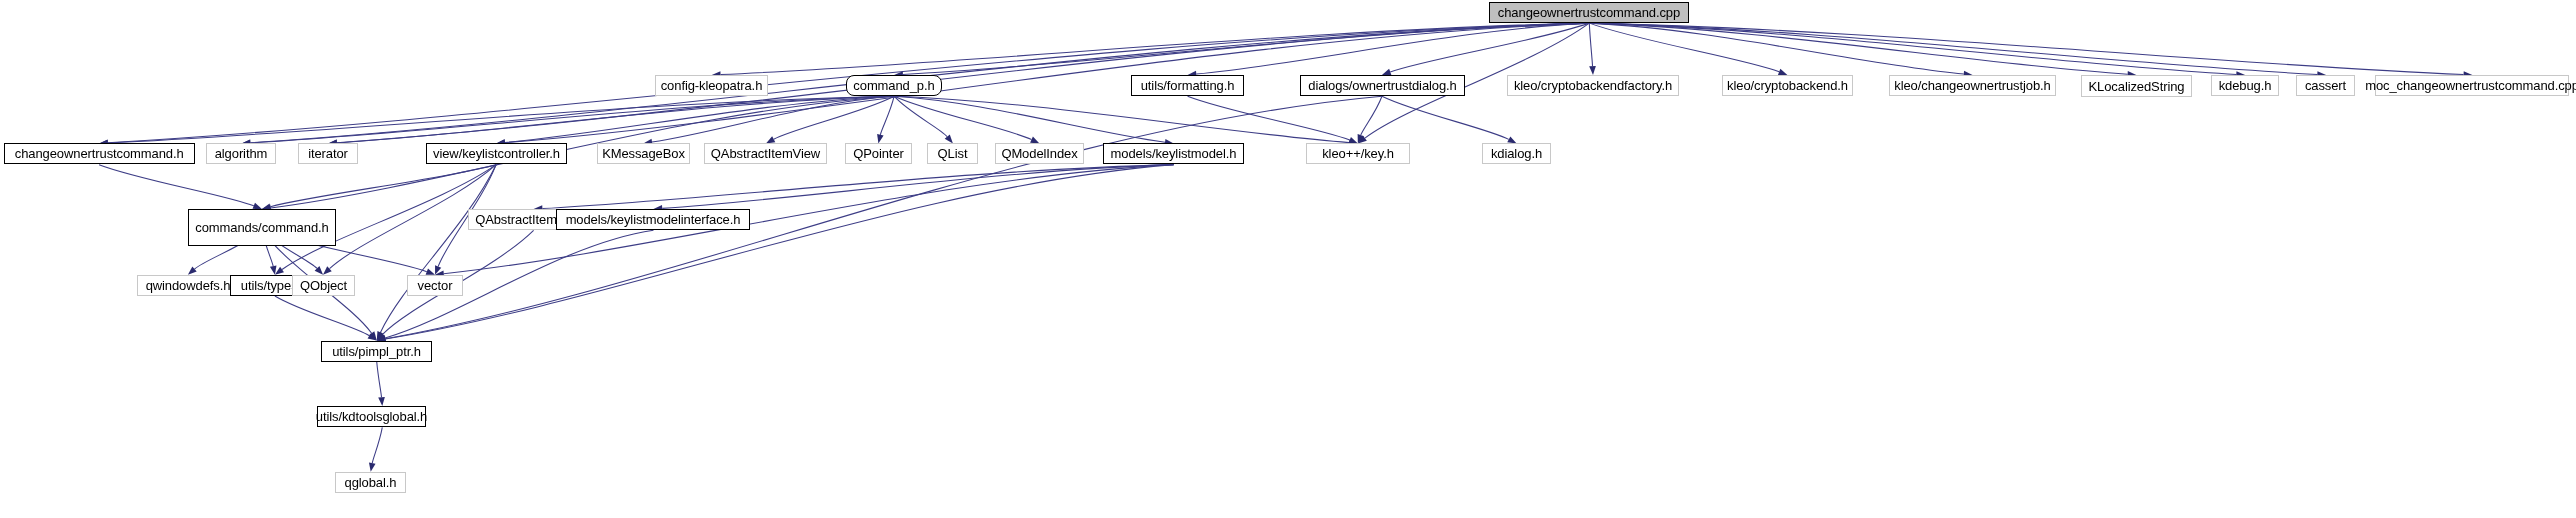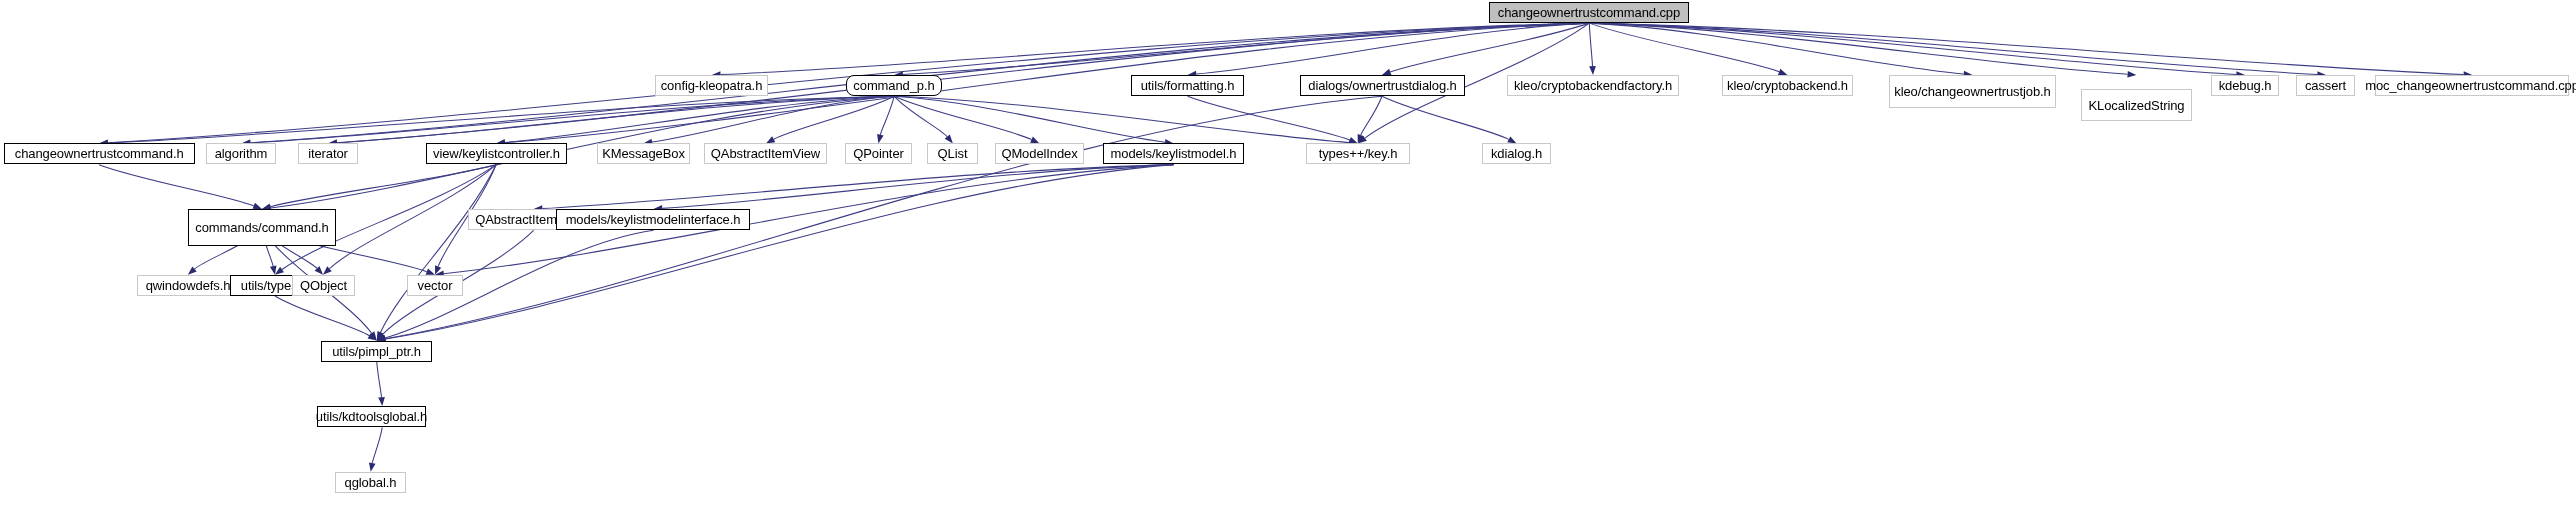--- a/index.html
+++ b/index.html
@@ -164,36 +164,36 @@
       <polygon class="edge-head" points="400.5,510.0 398.6,500.0 405.7,501.3"></polygon>
     </svg>
   <div id="node-layer">
       <div class="node-box root" style="left: 1489px; top: 1.9px; width: 200px; height: 21px;">changeownertrustcommand.cpp</div>
       <div class="node-box" style="left: 655px; top: 75px; width: 113px; height: 21px;">config-kleopatra.h</div>
       <div class="node-box emph" style="left: 846px; top: 75px; width: 96px; height: 21px; border-radius: 8px;">command_p.h</div>
       <div class="node-box emph" style="left: 1131px; top: 75px; width: 113px; height: 21px;">utils/formatting.h</div>
       <div class="node-box emph" style="left: 1300px; top: 75px; width: 165px; height: 21px;">dialogs/ownertrustdialog.h</div>
       <div class="node-box" style="left: 1507px; top: 75px; width: 172px; height: 21px;">kleo/cryptobackendfactory.h</div>
       <div class="node-box" style="left: 1722px; top: 75px; width: 131px; height: 21px;">kleo/cryptobackend.h</div>
-      <div class="node-box" style="left: 1889px; top: 75px; width: 167px; height: 33px;">kleo/changeownertrustjob.h</div>
-      <div class="node-box" style="left: 2081px; top: 89px; width: 111px; height: 32px;">KLocalizedString</div>
+      <div class="node-box" style="left: 1889px; top: 75px; width: 167px; height: 21px;">kleo/changeownertrustjob.h</div>
+      <div class="node-box" style="left: 2081px; top: 75px; width: 111px; height: 22px;">KLocalizedString</div>
       <div class="node-box" style="left: 2211px; top: 75px; width: 68px; height: 21px;">kdebug.h</div>
       <div class="node-box" style="left: 2296px; top: 75px; width: 59px; height: 21px;">cassert</div>
       <div class="node-box" style="left: 2375px; top: 75px; width: 194px; height: 21px;">moc_changeownertrustcommand.cpp</div>
       <div class="node-box emph" style="left: 3.7px; top: 143px; width: 191px; height: 21px;">changeownertrustcommand.h</div>
       <div class="node-box" style="left: 206px; top: 143px; width: 70px; height: 21px;">algorithm</div>
       <div class="node-box" style="left: 298px; top: 143px; width: 60px; height: 21px; text-align: center;">iterator</div>
       <div class="node-box emph" style="left: 426px; top: 143px; width: 141px; height: 21px;">view/keylistcontroller.h</div>
       <div class="node-box" style="left: 597px; top: 143px; width: 93px; height: 21px;">KMessageBox</div>
       <div class="node-box" style="left: 704px; top: 143px; width: 123px; height: 21px;">QAbstractItemView</div>
       <div class="node-box" style="left: 845px; top: 143px; width: 67px; height: 21px;">QPointer</div>
       <div class="node-box" style="left: 927px; top: 143px; width: 51px; height: 21px;">QList</div>
       <div class="node-box" style="left: 995px; top: 143px; width: 89px; height: 21px;">QModelIndex</div>
       <div class="node-box emph" style="left: 1103px; top: 143px; width: 141px; height: 21px;">models/keylistmodel.h</div>
-      <div class="node-box" style="left: 1306px; top: 143px; width: 104px; height: 21px;">types++/key.h</div>
+      <div class="node-box" style="left: 1306px; top: 143px; width: 104px; height: 21px;">kleo++/key.h</div>
       <div class="node-box" style="left: 1482px; top: 143px; width: 69px; height: 21px;">kdialog.h</div>
       <div class="node-box emph" style="left: 188px; top: 209px; width: 148px; height: 37px; text-align: right;">commands/command.h</div>
       <div class="node-box" style="left: 468px; top: 209px; width: 131px; height: 21px;">QAbstractItemModel</div>
       <div class="node-box emph" style="left: 556px; top: 209px; width: 194px; height: 21px;">models/keylistmodelinterface.h</div>
       <div class="node-box" style="left: 137px; top: 275px; width: 102px; height: 21px;">qwindowdefs.h</div>
       <div class="node-box emph" style="left: 230px; top: 275px; width: 89px; height: 21px;">utils/types.h</div>
       <div class="node-box" style="left: 292px; top: 275px; width: 63px; height: 21px;">QObject</div>
       <div class="node-box" style="left: 407px; top: 275px; width: 56px; height: 21px;">vector</div>
       <div class="node-box emph" style="left: 321px; top: 341px; width: 111px; height: 21px;">utils/pimpl_ptr.h</div>
       <div class="node-box emph" style="left: 317px; top: 406px; width: 109px; height: 21px;">utils/kdtoolsglobal.h</div>

